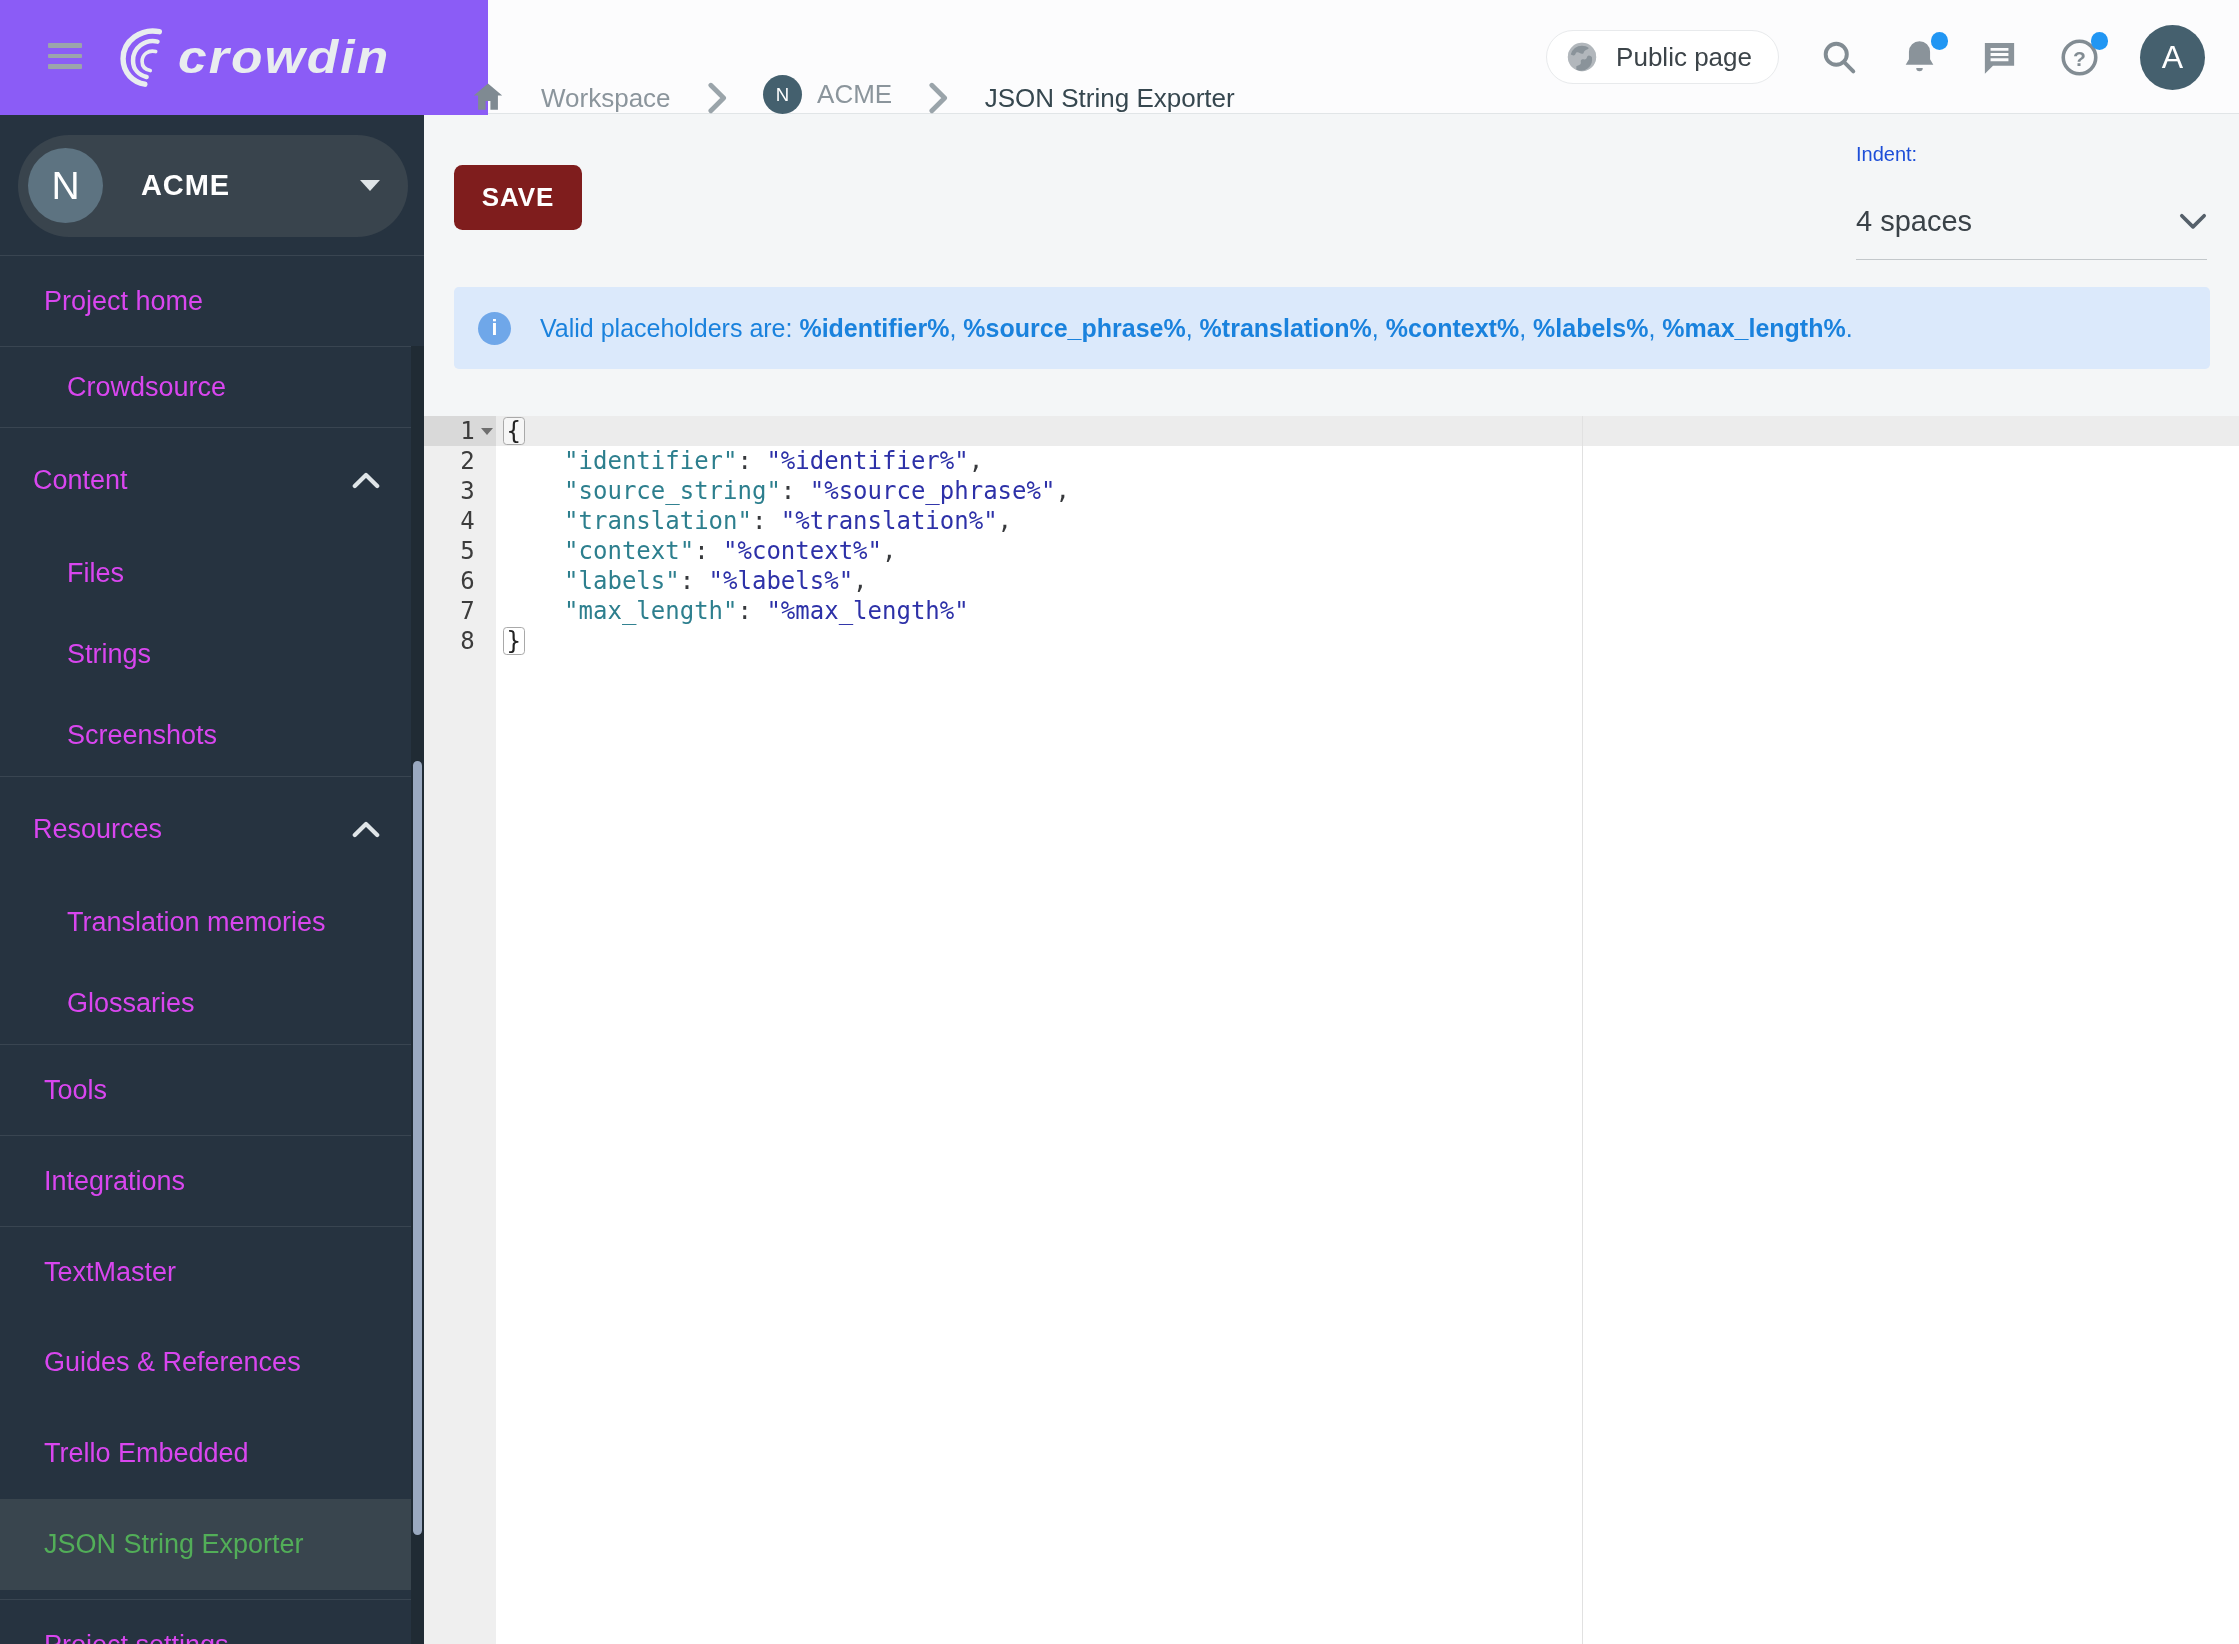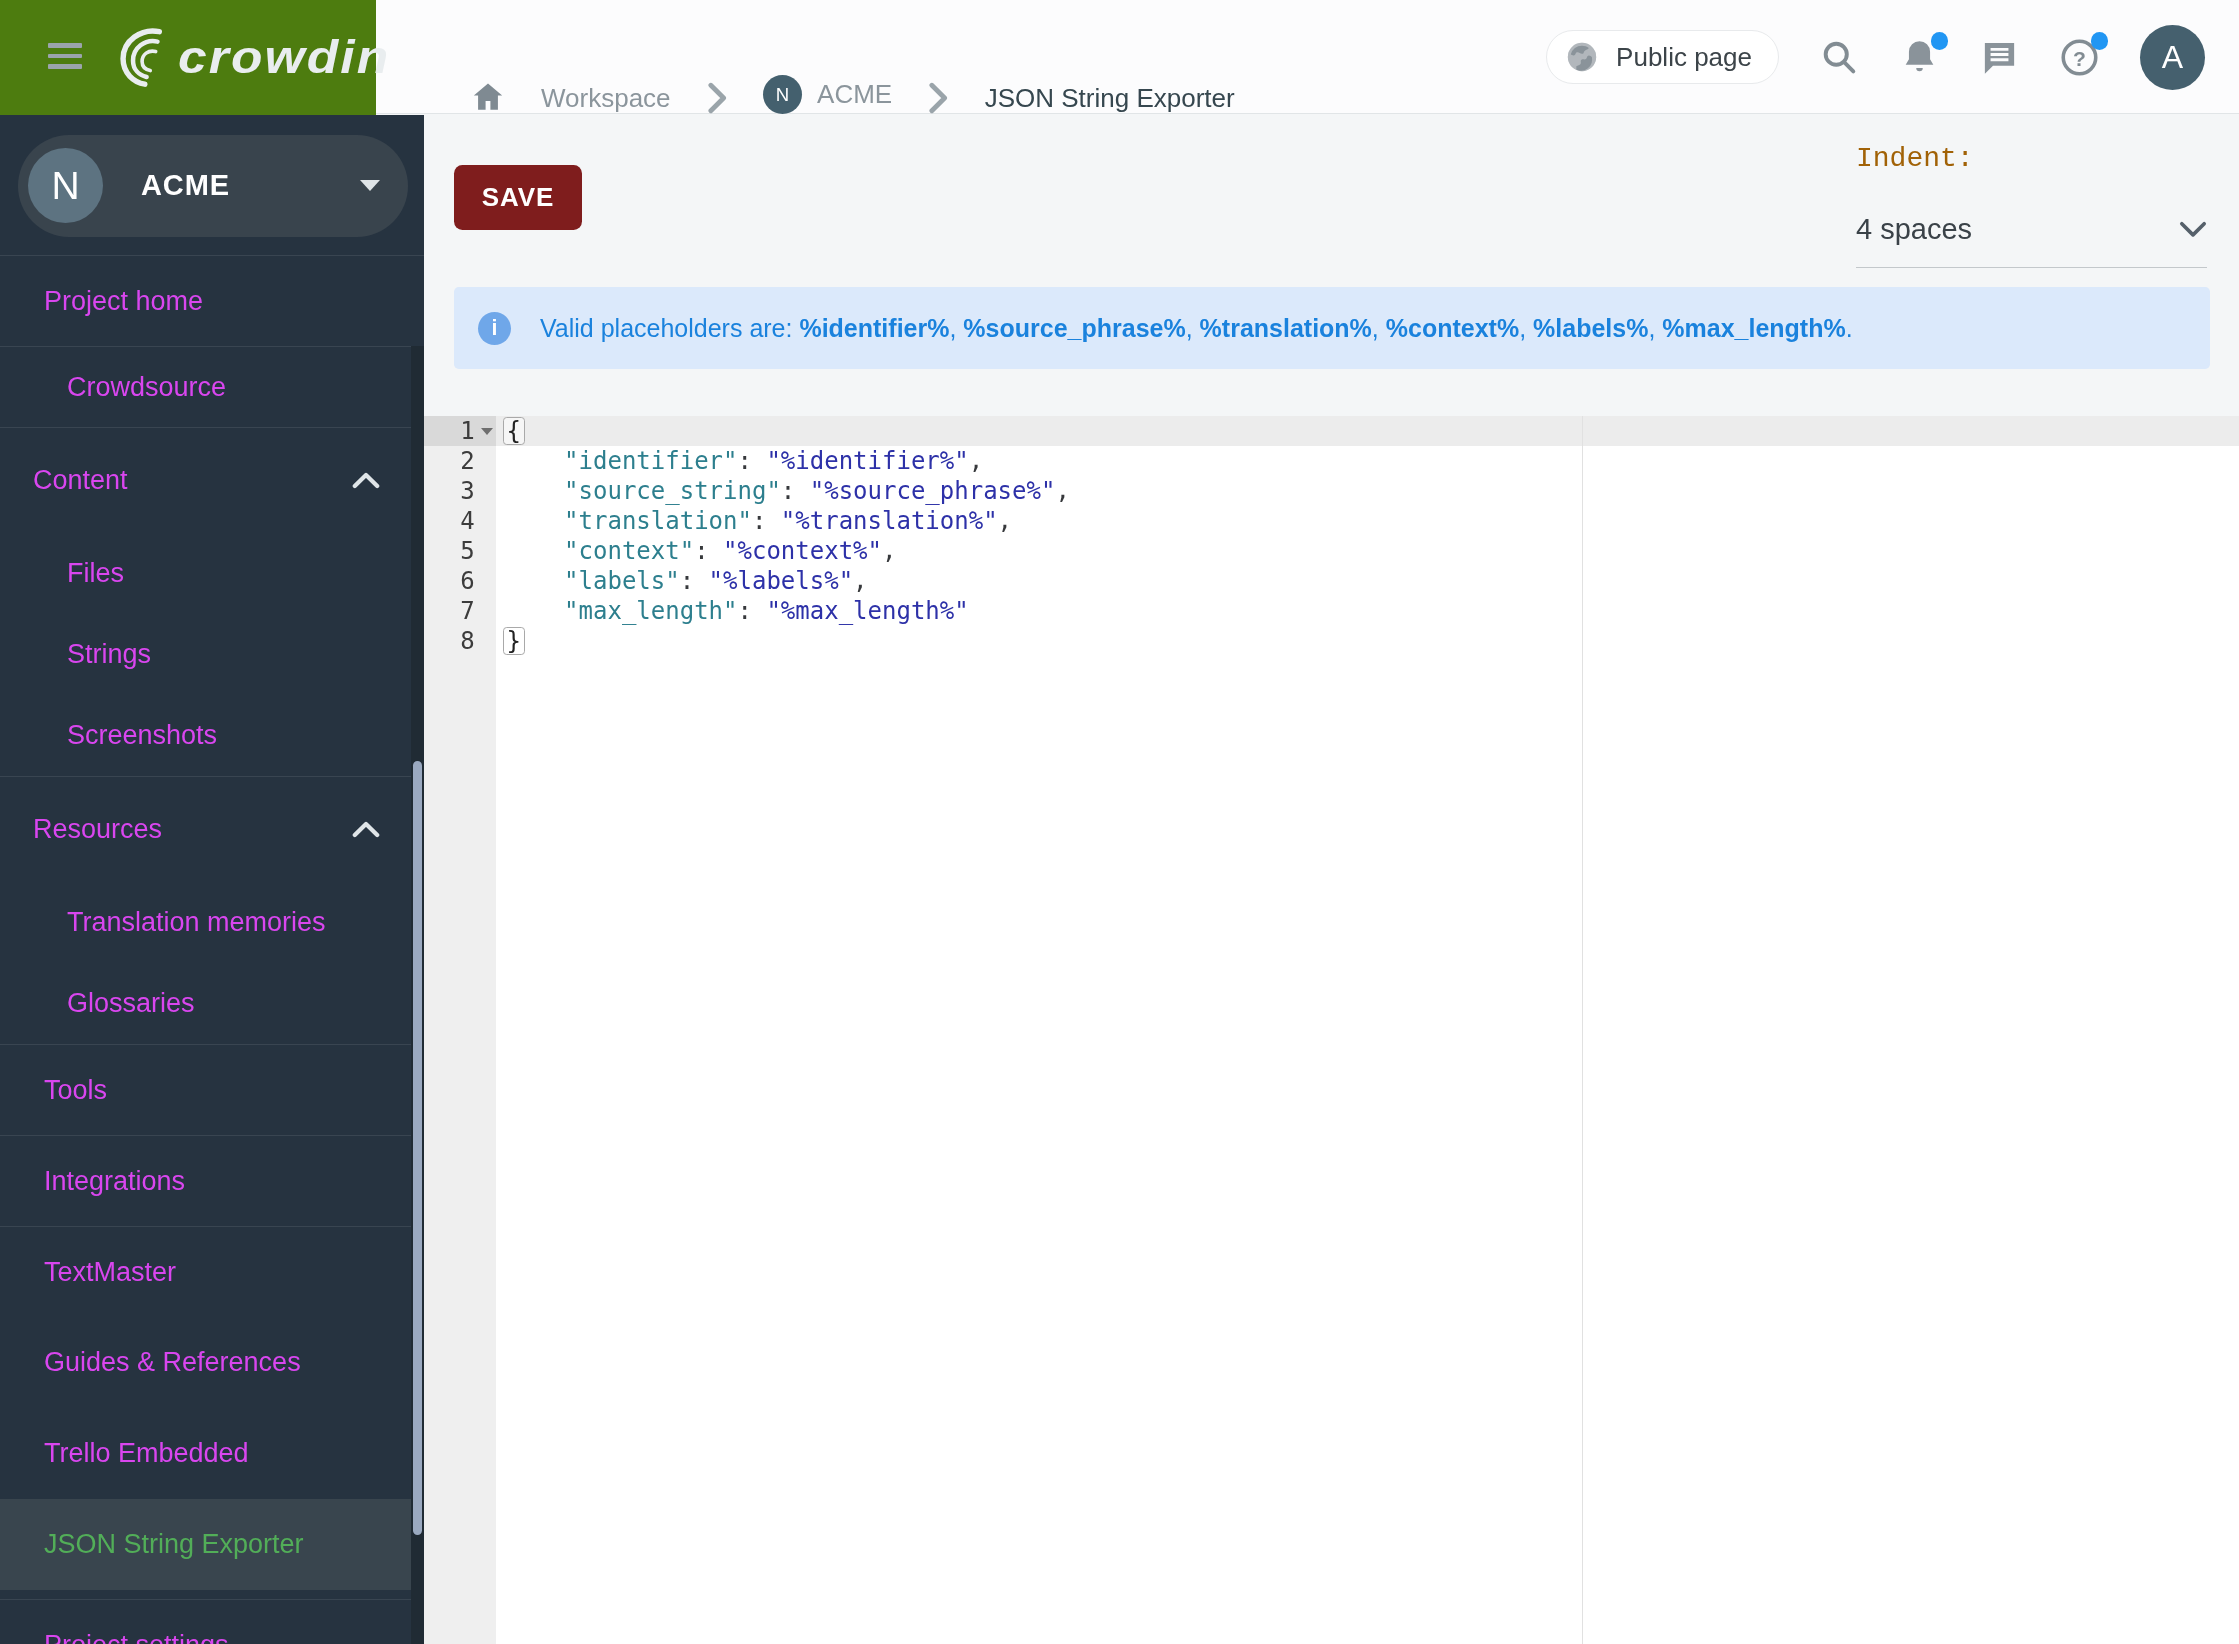--- a/index.html
+++ b/index.html
@@ -3,21 +3,21 @@
 <meta charset="utf-8">
 <style>
   * { margin:0; padding:0; box-sizing:border-box; }
   html,body { width:2239px; height:1644px; overflow:hidden; background:#f4f6f7;
               font-family:"Liberation Sans", sans-serif; }
   .app { position:relative; width:2239px; height:1644px; }
 
   
   .topbar { position:absolute; left:0; top:0; width:2239px; height:114px;
             background:#fcfcfd; border-bottom:0.9px solid #e1e5e7; display:flex; align-items:center; z-index:5; }
-  .brand { position:absolute; left:0; top:0; width:376px; height:115px; background:#4d7c0f;
+  .brand { position:absolute; left:0; top:0; width:488px; height:115px; background:#8b5cf6;
            display:flex; align-items:center; }
   .hamburger { position:absolute; left:48px; top:43px; width:34px; height:26px; background:none; border:none;
                cursor:pointer; display:flex; flex-direction:column; justify-content:space-between; }
   .hamburger span { display:block; width:34px; height:4.7px; background:#9ba4ab; border-radius:0.9px; }
   .logo { position:absolute; left:114px; top:26px; display:flex; align-items:center; gap:5.6px; cursor:pointer; }
   .logo-text { color:#e9edef; font-size:46px; font-weight:700; font-style:italic;
                letter-spacing:1.9px; line-height:1; transform:scaleX(1.12); transform-origin:left; }
 
   .breadcrumb { position:absolute; left:471px; top:0; height:114px; display:flex; align-items:flex-end; gap:36px; }
   .bc-home { display:flex; cursor:pointer; }
@@ -59,21 +59,21 @@
 
   .scroll-track { position:absolute; right:0px; top:231px; width:13px; height:1299px; background:#202b34; }
   .scroll-thumb { position:absolute; left:1.9px; top:415px; width:9.3px; height:774px; background:#9aa9c0; border-radius:4.7px; cursor:grab; }
 
   
   .main { position:absolute; left:424px; top:115px; width:1815px; height:1530px; background:#f4f6f7; }
   .save { position:absolute; left:30px; top:50px; width:128px; height:65px; background:#7f1d1d; color:#fff;
           border:none; border-radius:8.4px; font-size:26px; font-weight:600; letter-spacing:0.9px;
           font-family:"Liberation Sans", sans-serif; cursor:pointer; }
   .indent { position:absolute; left:1432px; top:28px; width:351px; }
-  .indent-label { font-size:28px; color:#a16207;font-family:Liberation Mono, monospace; }
+  .indent-label { font-size:20px; color:#1d4ed8; }
   .indent-select { display:flex; align-items:center; justify-content:space-between; margin-top:39px;
                    padding-bottom:20.5px; border-bottom:0.9px solid #c3c8cb; cursor:pointer; }
   .indent-select span { font-size:29px; color:#3a4248; }
 
   .banner { position:absolute; left:30px; top:172px; width:1756px; height:82px; background:#dbe9fb;
             border-radius:4.7px; display:flex; align-items:center; padding-left:24px; }
   .info-icon { flex:0 0 auto; width:33px; height:33px; border-radius:50%; background:#6fa7e9; color:#fff;
                font-size:21.4px; font-weight:700; display:flex; align-items:center; justify-content:center; }
   .banner p { margin-left:29px; font-size:25px; color:#1a82dd; }
   .banner b { font-weight:700; }

